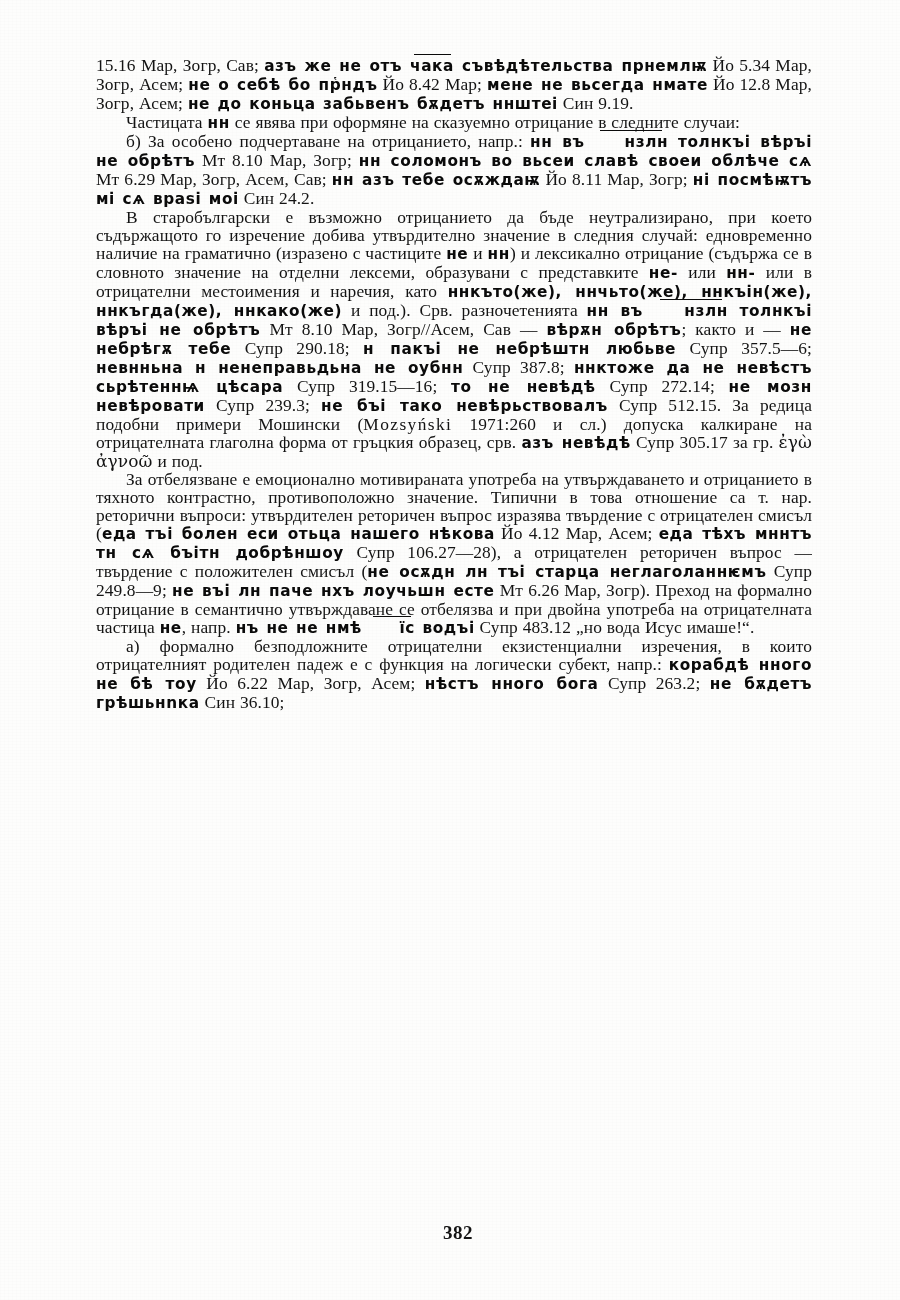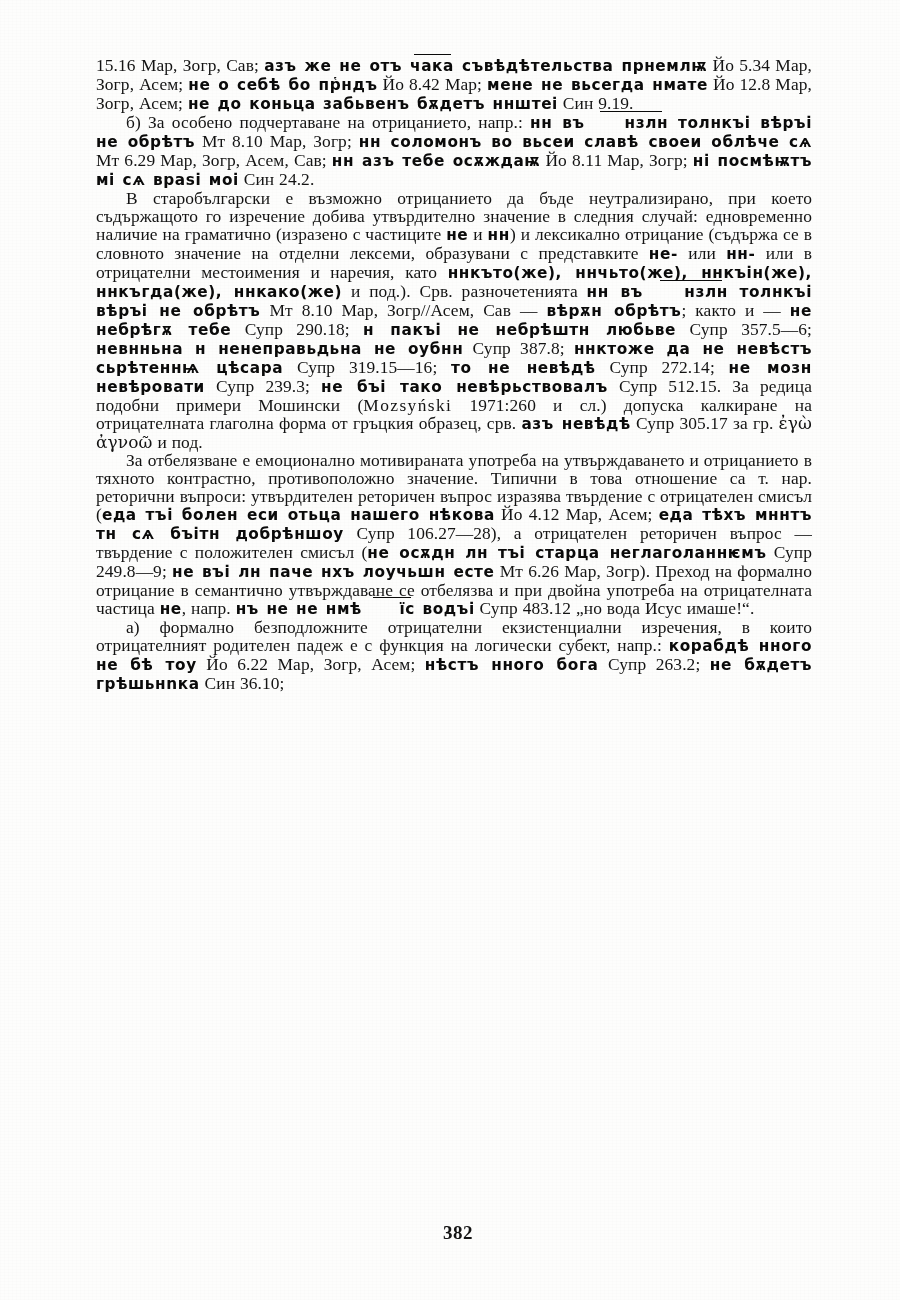--- a/index.html
+++ b/index.html
@@ -107,20 +107,21 @@
       repeating-linear-gradient(90deg, rgba(0,0,0,.4) 0px, rgba(0,0,0,0) 1px, rgba(0,0,0,0) 4px);
   }
 </style>
 </head>
 <body>
 
 <div class="page">
 
   <div class="textblock">
       <div class="para noind"><span>15.16 Мар, Зогр, Сав; </span><span class="ocs">азъ же не отъ </span><span class="ocs titlo">чака</span><span class="ocs"> съвѣдѣтельства прнемлѭ</span><span> Йо 5.34 Мар, Зогр, Асем; </span><span class="ocs">не о себѣ бо пр҅ндъ</span><span> Йо 8.42 Мар; </span><span class="ocs">мене не вьсегда нмате</span><span> Йо 12.8 Мар, Зогр, Асем; </span><span class="ocs">не до коньца забьвенъ бѫдетъ ннштеі</span><span> Син 9.19.</span></div>
+      <div class="para ind"><span>Частицата </span><span class="ocs">нн</span><span> се явява при оформяне на сказуемно отрицание в следните случаи:</span></div>
       <div class="para ind"><span>б) За особено подчертаване на отрицанието, напр.: </span><span class="ocs">нн въ </span><span class="ocs titlo">нзлн</span><span class="ocs"> толнкъі вѣръі не обрѣтъ</span><span> Мт 8.10 Мар, Зогр; </span><span class="ocs">нн соломонъ во вьсеи славѣ своеи облѣче сѧ</span><span> Мт 6.29 Мар, Зогр, Асем, Сав; </span><span class="ocs">нн азъ тебе осѫждаѭ</span><span> Йо 8.11 Мар, Зогр; </span><span class="ocs">ні посмѣѭтъ мі сѧ враsі моі</span><span> Син 24.2.</span></div>
       <div class="para ind"><span>В старобългарски е възможно отрицанието да бъде неутрализирано, при което съдържащото го изречение добива утвърдително значение в следния случай: едновременно наличие на граматично (изразено с частиците </span><span class="ocs">не</span><span> и </span><span class="ocs">нн</span><span>) и лексикално отрицание (съдържа се в словното значение на отделни лексеми, образувани с представките </span><span class="ocs">не-</span><span> или </span><span class="ocs">нн-</span><span> или в отрицателни местоимения и наречия, като </span><span class="ocs">ннкъто(же), ннчьто(же), ннкъін(же), ннкъгда(же), ннкако(же)</span><span> и под.). Срв. разночетенията </span><span class="ocs">нн въ </span><span class="ocs titlo">нзлн</span><span class="ocs"> толнкъі вѣръі не обрѣтъ</span><span> Мт 8.10 Мар, Зогр//Асем, Сав — </span><span class="ocs">вѣрѫн обрѣтъ</span><span>; както и — </span><span class="ocs">не небрѣгѫ тебе</span><span> Супр 290.18; </span><span class="ocs">н пакъі не небрѣштн любьве</span><span> Супр 357.5—6; </span><span class="ocs">невнньна н ненеправьдьна не оубнн</span><span> Супр 387.8; </span><span class="ocs">ннктоже да не невѣстъ сьрѣтеннѩ цѣсара</span><span> Супр 319.15—16; </span><span class="ocs">то не невѣдѣ</span><span> Супр 272.14; </span><span class="ocs">не мозн невѣровати</span><span> Супр 239.3; </span><span class="ocs">не бъі тако невѣрьствовалъ</span><span> Супр 512.15. За редица подобни примери Мошински (</span><span class="latn">Mozsyński</span><span> 1971:260 и сл.) допуска калкиране на отрицателната глаголна форма от гръцкия образец, срв. </span><span class="ocs">азъ невѣдѣ</span><span> Супр 305.17 за гр. </span><span class="grk">ἐγὼ ἀγνοῶ</span><span> и под.</span></div>
       <div class="para ind"><span>За отбелязване е емоционално мотивираната употреба на утвърждаването и отрицанието в тяхното контрастно, противоположно значение. Типични в това отношение са т. нар. реторични въпроси: утвърдителен реторичен въпрос изразява твърдение с отрицателен смисъл (</span><span class="ocs">еда тъі болен еси отьца нашего нѣкова</span><span> Йо 4.12 Мар, Асем; </span><span class="ocs">еда тѣхъ мннтъ тн сѧ бъітн добрѣншоу</span><span> Супр 106.27—28), а отрицателен реторичен въпрос — твърдение с положителен смисъл (</span><span class="ocs">не осѫдн лн тъі старца неглаголаннѥмъ</span><span> Супр 249.8—9; </span><span class="ocs">не въі лн паче нхъ лоучьшн есте</span><span> Мт 6.26 Мар, Зогр). Преход на формално отрицание в семантично утвърждаване се отбелязва и при двойна употреба на отрицателната частица </span><span class="ocs">не</span><span>, напр. </span><span class="ocs">нъ не не нмѣ </span><span class="ocs titlo">їс</span><span class="ocs"> водъі</span><span> Супр 483.12 „но вода Исус имаше!“.</span></div>
       <div class="para ind"><span>а) формално безподложните отрицателни екзистенциални изречения, в които отрицателният родителен падеж е с функция на логически субект, напр.: </span><span class="ocs">корабдѣ нного не бѣ тоу</span><span> Йо 6.22 Мар, Зогр, Асем; </span><span class="ocs">нѣстъ нного бога</span><span> Супр 263.2; </span><span class="ocs">не бѫдетъ грѣшьнnка</span><span> Син 36.10;</span></div>
     </div>
 
   <div class="pageno">382</div>
 
   <div class="grain"></div>
 </div>

